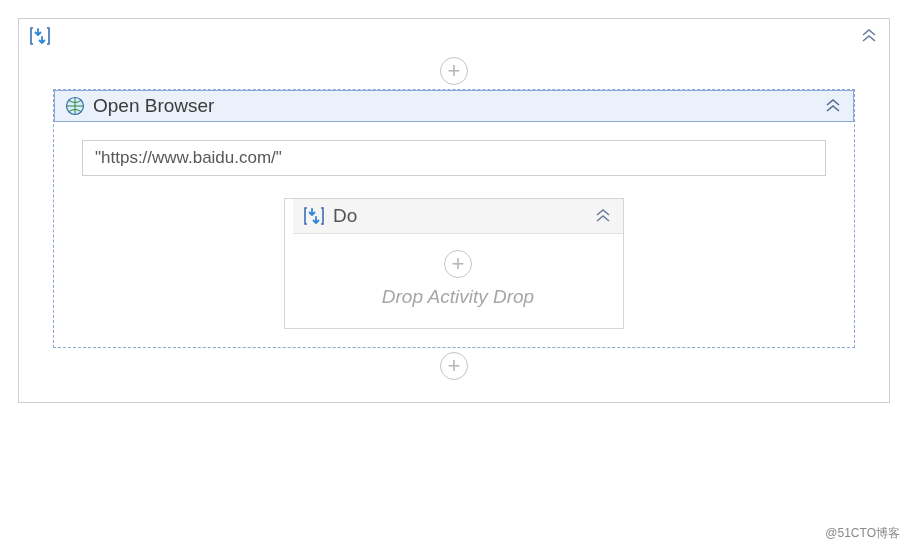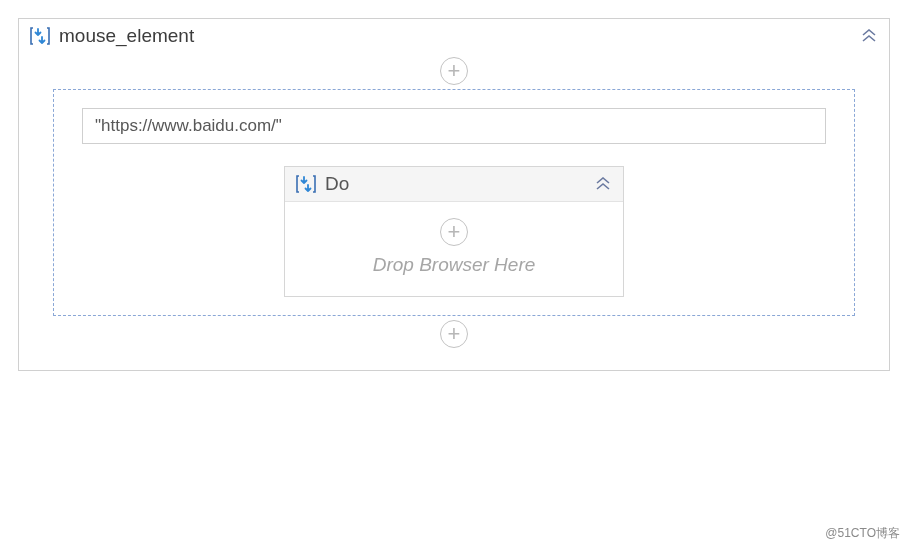--- a/index.html
+++ b/index.html
@@ -82,20 +82,21 @@
     color: #585858;
     background: #fff;
     font-family: inherit;
     font-size: 17px;
   }
   .inner {
     width: 340px;
     margin: 12px auto 0 auto;
     border: 1px solid #d6d6d6;
     background: #fff;
+    padding-left: 8px;
   }
   .inner .rowhead {
     background: #f5f5f5;
     border-bottom: 1px solid #e3e3e3;
   }
   .dropzone {
     text-align: center;
     padding: 12px 0 20px 0;
     color: #a6a6a6;
   }
@@ -136,35 +137,50 @@
 <div class="outer">
   <div class="rowhead">
     <span class="seqicon">
       <svg viewBox="0 0 22 22">
         <path d="M4 3 L2 3 L2 19 L4 19" stroke="#3a6fb3" stroke-width="1.6" fill="none"></path>
         <path d="M18 3 L20 3 L20 19 L18 19" stroke="#3a6fb3" stroke-width="1.6" fill="none"></path>
         <path d="M9 4 L9 10 M6.5 7.5 L9 10 L11.5 7.5" stroke="#2f87d6" stroke-width="1.8" fill="none" stroke-linecap="round" stroke-linejoin="round"></path>
         <path d="M13 12 L13 18 M10.5 15.5 L13 18 L15.5 15.5" stroke="#2f87d6" stroke-width="1.8" fill="none" stroke-linecap="round" stroke-linejoin="round"></path>
       </svg>
     </span>
-    <span class="title">mouse_element</span>
     <span class="spacer"></span>
     <span class="chev">
       <svg width="16" height="14" viewBox="0 0 16 14">
         <polyline points="2,6 8,1 14,6" fill="none" stroke="#6b7aa0" stroke-width="1.6"></polyline>
         <polyline points="2,12 8,7 14,12" fill="none" stroke="#6b7aa0" stroke-width="1.6"></polyline>
       </svg>
     </span>
   </div>
 
   <div class="addrow">
     <div class="add"></div>
   </div>
 
   <div class="dotted">
+    <div class="openhead">
+      <span class="globeicon">
+        <svg viewBox="0 0 20 20">
+          <circle cx="10" cy="10" r="8.5" fill="#d9ecff" stroke="#2f6fb3" stroke-width="1.2"></circle>
+          <path d="M2 10 h17 M10 1.5 v17 M4 4.5 q6 4 12 0 M4 15.5 q6 -4 12 0" stroke="#2f8a3a" stroke-width="1" fill="none"></path>
+        </svg>
+      </span>
+      <span class="title">Open Browser</span>
+      <span class="spacer"></span>
+      <span class="chev">
+        <svg width="16" height="14" viewBox="0 0 16 14">
+          <polyline points="2,6 8,1 14,6" fill="none" stroke="#56698f" stroke-width="1.6"></polyline>
+          <polyline points="2,12 8,7 14,12" fill="none" stroke="#56698f" stroke-width="1.6"></polyline>
+        </svg>
+      </span>
+    </div>
 
     <div class="urlrow">
       <div class="urlbox">
         <span>"https://www.baidu.com/"</span>
       </div>
     </div>
 
     <div class="inner">
       <div class="rowhead">
         <span class="seqicon">
@@ -181,21 +197,21 @@
           <svg width="16" height="14" viewBox="0 0 16 14">
             <polyline points="2,6 8,1 14,6" fill="none" stroke="#6b7aa0" stroke-width="1.6"></polyline>
             <polyline points="2,12 8,7 14,12" fill="none" stroke="#6b7aa0" stroke-width="1.6"></polyline>
           </svg>
         </span>
       </div>
       <div class="dropzone">
         <div class="addrow">
           <div class="add"></div>
         </div>
-        <span class="hint">Drop Browser Here</span>
+        <span class="hint">Drop Activity Drop</span>
       </div>
     </div>
   </div>
 
   <div class="addrow">
     <div class="add"></div>
   </div>
 </div>
 
 <div class="watermark">@51CTO博客</div>

